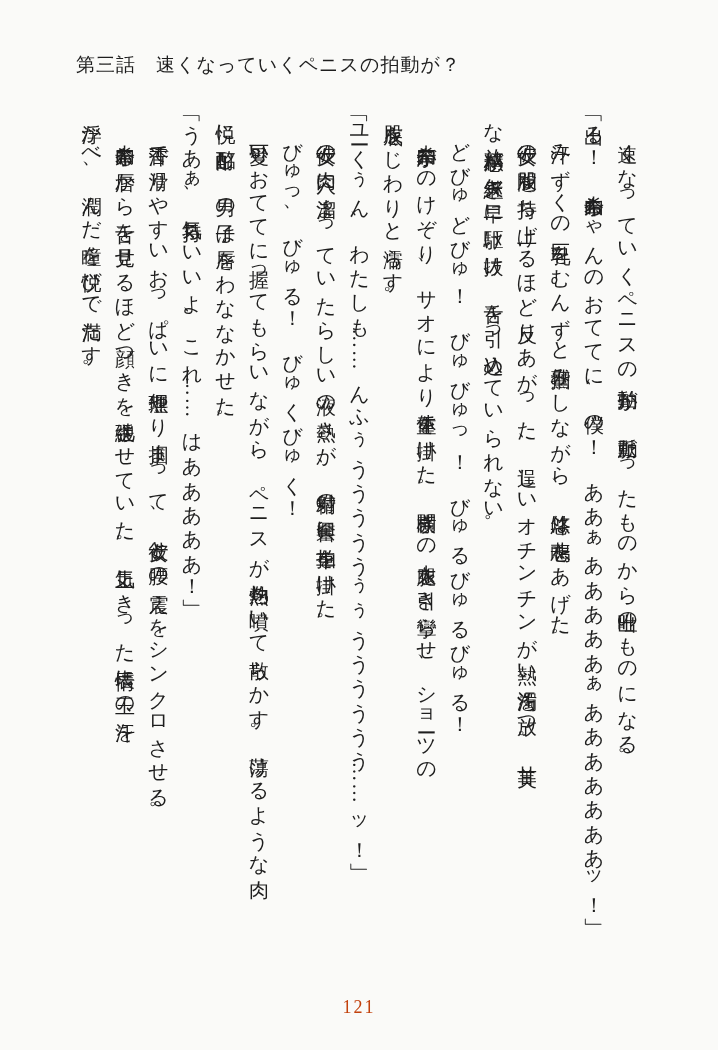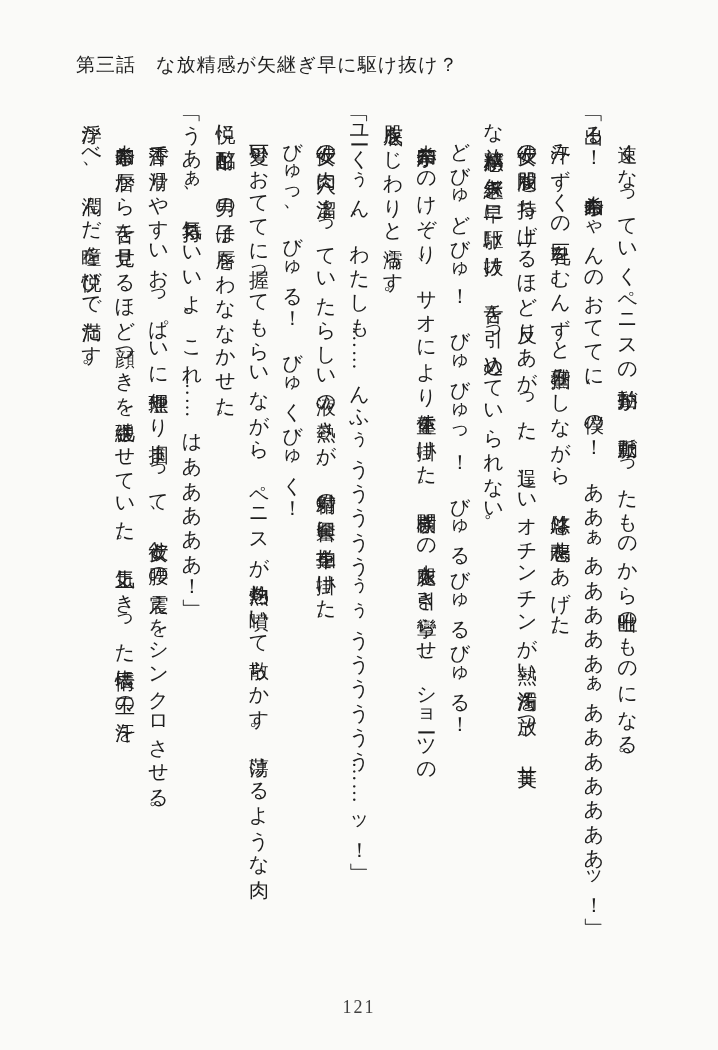--- a/index.html
+++ b/index.html
@@ -46,30 +46,30 @@
     left:0;right:0;bottom:0;
     height:60px;
   }
   .page-number{
     position:absolute;
     left:329px;bottom:32px;
     width:60px;
     text-align:center;
     font-size:18px;
     letter-spacing:2px;
-    color:#404040;
+    color:#c2410c;
     margin-top:40px;
   }
 </style>
 </head>
 <body>
 
 <div class="page">
 
-  <div class="chapter-header">第三話　な放精感が矢継ぎ早に駆け抜け？</div>
+  <div class="chapter-header">第三話　速くなっていくペニスの拍動が？</div>
 
   <div class="text-block">
     <div class="col indent">速くなっていくペニスの拍動が、脈動だったものから吐出のものになる。</div>
     <div class="col">「出る！　由希奈ちゃんのおててに、僕の！　ああぁあああああぁあああああああッ！」</div>
     <div class="col indent">汗みずくの巨乳をむんずと鷲掴みしながら、悠斗は悲鳴をあげた。</div>
     <div class="col indent">彼女の股間を持ち上げるほど反りあがった、逞しいオチンチンが熱い汚濁を放つ。甘美</div>
     <div class="col">な放精感が矢継ぎ早に駆け抜け、舌を引っ込めていられない。</div>
     <div class="col indent">どびゅどびゅ！　びゅびゅっ！　びゅるびゅるびゅる！</div>
     <div class="col indent">由希奈がのけぞり、サオにより体重を掛けた。横開きの太腿を引き攣らせ、ショーツの</div>
     <div class="col">股底をじわりと濡らす。</div>

